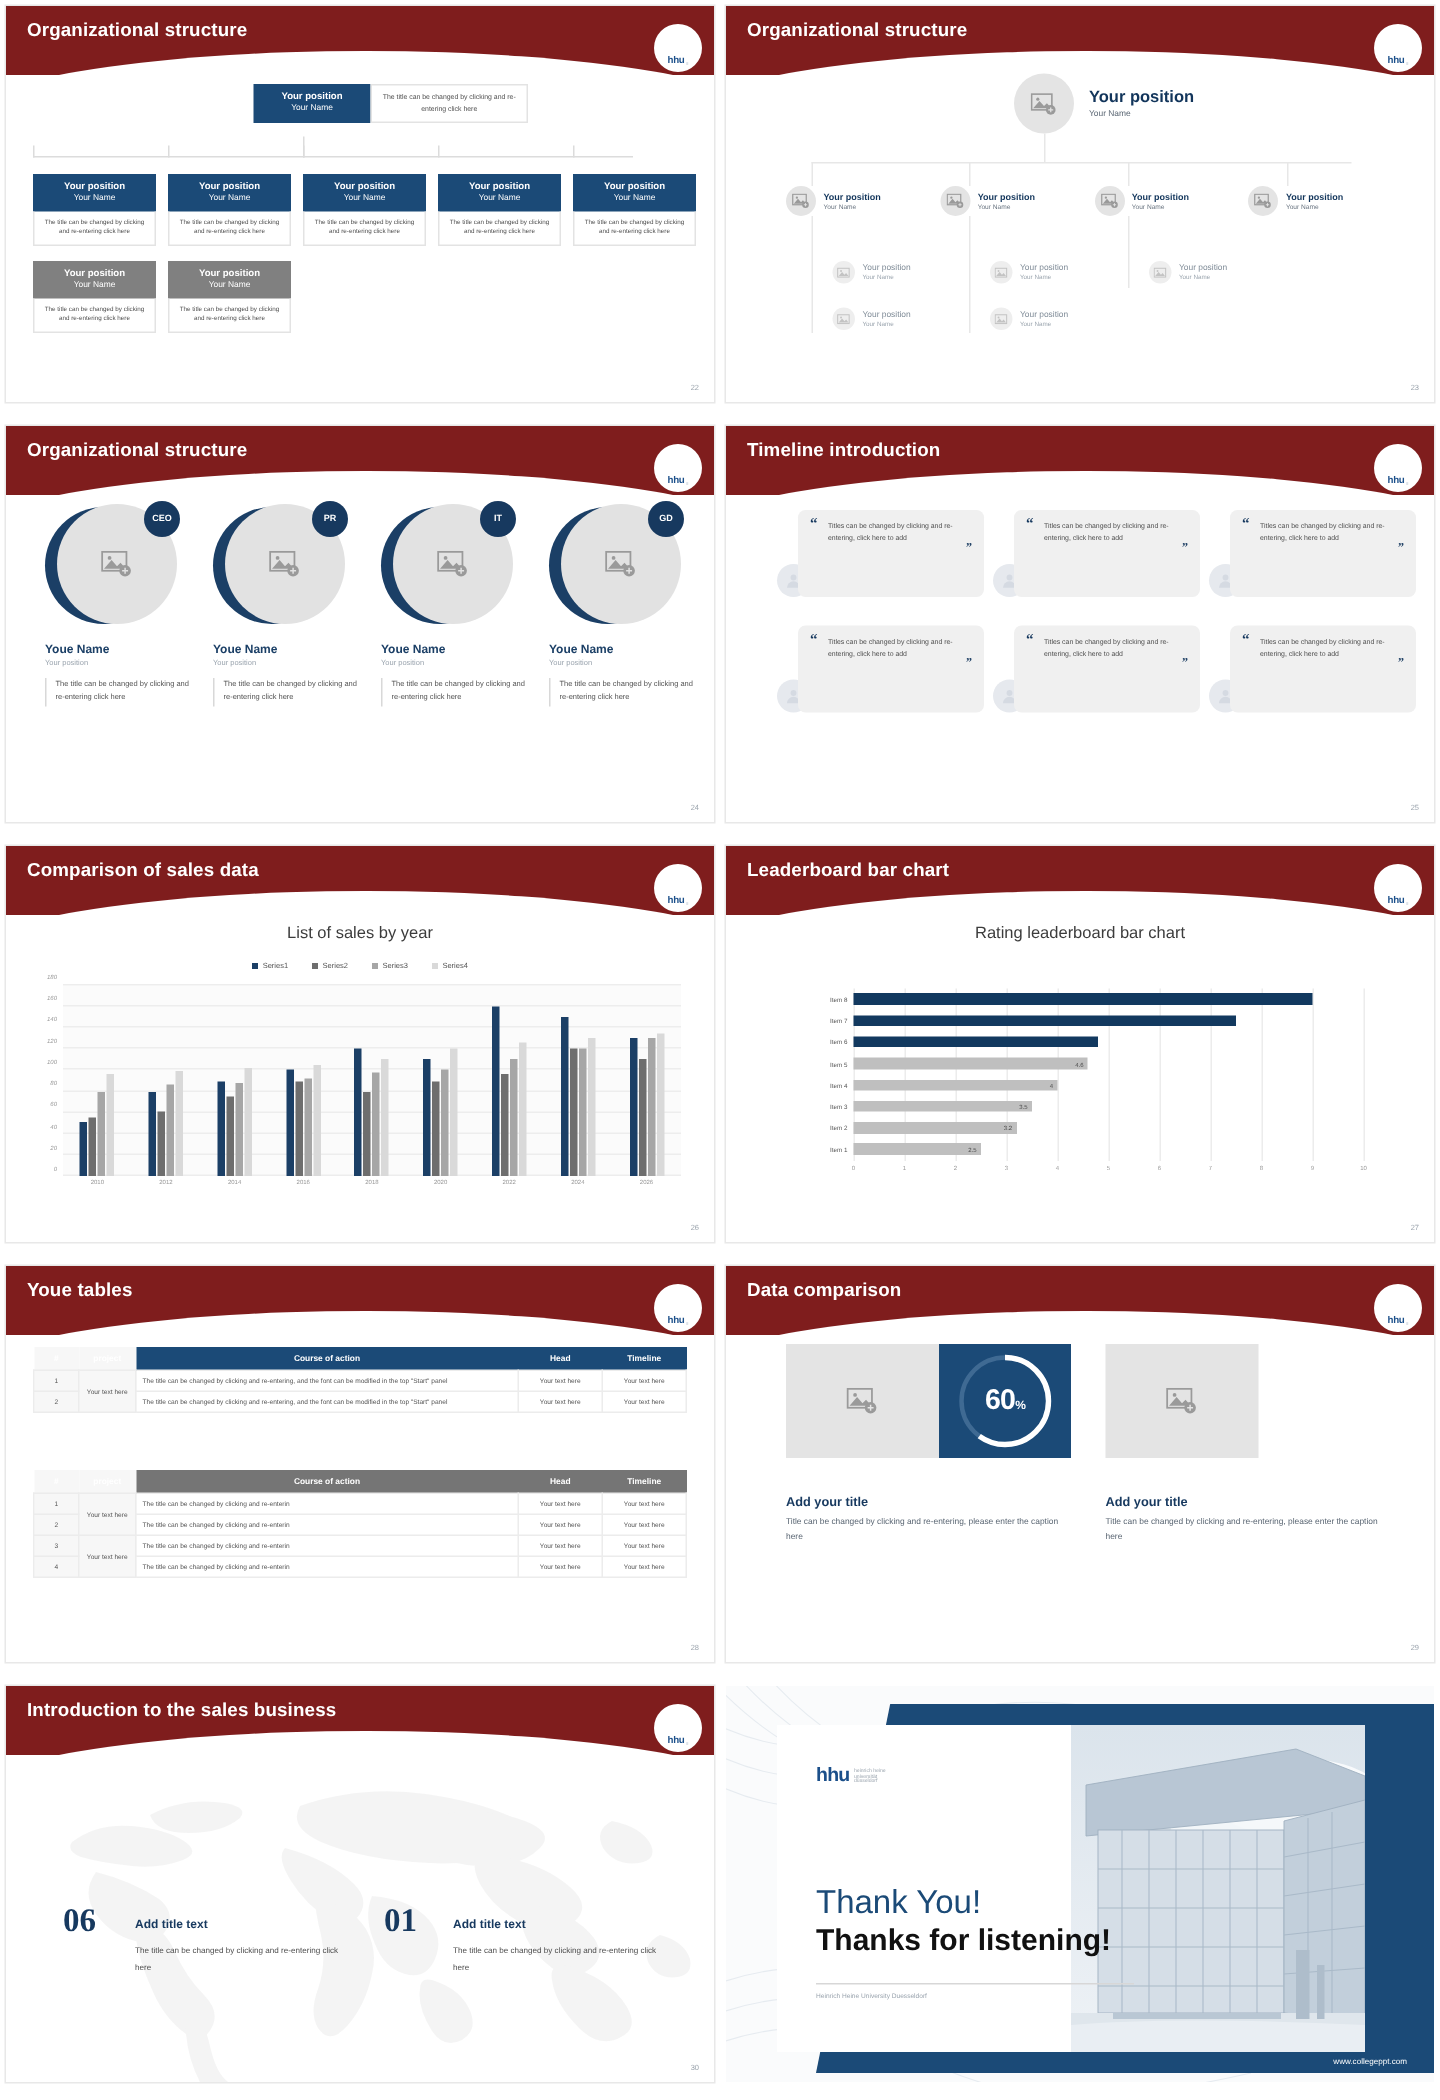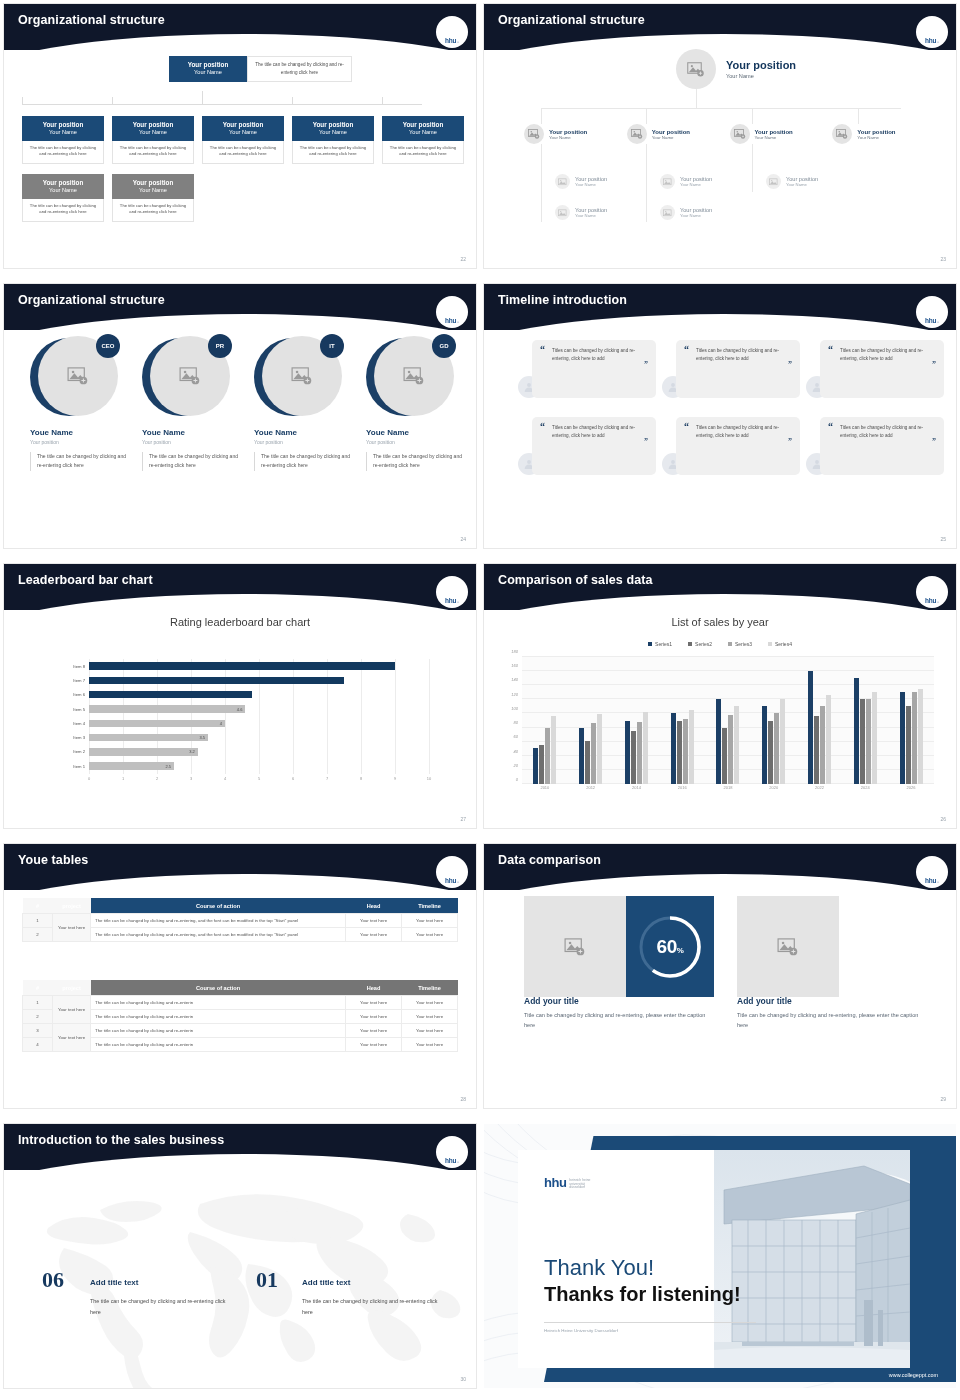--- a/index.html
+++ b/index.html
@@ -7,21 +7,21 @@
     width: 960px; height: 1400px;
     background: #ffffff;
     font-family: "Liberation Sans", sans-serif;
     overflow: hidden;
   }
   .deck { display: grid; grid-template-columns: 480px 480px; grid-template-rows: repeat(5, 280px); width: 960px; height: 1400px; }
   .slide { position: relative; width: 480px; height: 280px; overflow: hidden; background: #fff; }
   .slide-inner { position: absolute; left: 4px; top: 4px; width: 472px; height: 264px; background: #fff; overflow: hidden; box-shadow: 0 0 0 1px #e8e8e8; }
 
   
-  .band { position: absolute; left: 0; top: 0; width: 472px; height: 46px; background: #0f172a; overflow: hidden; }
+  .band { position: absolute; left: 0; top: 0; width: 472px; height: 46px; background: #7f1d1d; overflow: hidden; }
   .band::after {
     content: ""; position: absolute; left: -30px; bottom: -30px; width: 540px; height: 46px;
     background: #fff; border-radius: 50% 50% 0 0 / 100% 100% 0 0;
   }
   .band-title {
     position: absolute; left: 14px; top: 9px; color: #fff;
     font-size: 12.5px; font-weight: bold; letter-spacing: .1px; z-index: 3;
   }
   .logo-wrap {
     position: absolute; right: 8px; top: 12px; width: 32px; height: 32px;
@@ -119,21 +119,21 @@
   .tbl { position: absolute; left: 18px; width: 436px; border-collapse: collapse; table-layout: fixed; }
   .tbl th { color: #fff; font-size: 5.6px; font-weight: bold; padding: 4.5px 2px; text-align: center; }
   .tbl td { font-size: 4.4px; color: #555; padding: 3px 4px; border: 1px solid #ececec; line-height: 1.6; }
   .tbl .c-num { width: 30px; text-align: center; background: #f7f7f7; }
   .tbl .c-proj { width: 38px; text-align: center; background: #f7f7f7; }
   .tbl .c-head, .tbl .c-time { width: 56px; text-align: center; }
   .tbl-a thead th { background: #1b4a77; }
   .tbl-b thead th { background: #757575; }
 
   
-  .dc-card { position: absolute; top: 52px; width: 190px; height: 101px; display: flex; }
+  .dc-card { position: absolute; top: 52px; width: 190px; height: 76px; display: flex; }
   .dc-img { width: 102px; background: #e4e4e4; display: flex; align-items: center; justify-content: center; }
   .dc-ring { flex: 1; background: #1b4a77; position: relative; display: flex; align-items: center; justify-content: center; }
   .dc-num { position: relative; z-index: 2; color: #fff; font-size: 19px; font-weight: bold; letter-spacing: -.5px; }
   .dc-num sub { font-size: 8px; vertical-align: baseline; }
   .dc-h { position: absolute; font-size: 8.5px; font-weight: bold; color: #17395f; top: 152px; }
   .dc-p { position: absolute; font-size: 5.6px; color: #5a6673; line-height: 1.8; top: 166px; width: 190px; }
 
   
   .map-bg { position: absolute; left: 0; top: 46px; width: 472px; height: 218px; opacity: .55; }
   .g-num { position: absolute; font-size: 22px; font-weight: bold; color: #17395f; font-family: "Liberation Serif", serif; }
@@ -595,122 +595,20 @@
           <div class="s25-bubble">
             <span class="s25-q1">“</span>
             <span class="s25-q2">”</span>
             <div class="s25-txt">Titles can be changed by clicking and re-entering, click here to add</div>
           </div>
           <div class="s25-nm">Your Name</div>
         </div>
       </div>
 
       <div class="pageno">25</div>
-    </div>
-  </div>
-
-  <div class="slide">
-    <div class="slide-inner">
-      <div class="band">
-        <div class="band-title">Leaderboard bar chart</div>
-      </div>
-      <div class="logo-wrap">
-        <span class="logo-hhu">hhu</span>
-        <span class="logo-sub">≡</span>
-      </div>
-
-      <div class="ch-title">Rating leaderboard bar chart</div>
-      <div class="lb-vgrid" id="lb-grid">
-          <i style="left: 0%;"></i>
-          <i style="left: 10%;"></i>
-          <i style="left: 20%;"></i>
-          <i style="left: 30%;"></i>
-          <i style="left: 40%;"></i>
-          <i style="left: 50%;"></i>
-          <i style="left: 60%;"></i>
-          <i style="left: 70%;"></i>
-          <i style="left: 80%;"></i>
-          <i style="left: 90%;"></i>
-          <i style="left: 100%;"></i>
-        </div>
-      <div class="lb-plot" id="lb-rows">
-          <div class="lb-row">
-            <div class="lb-cat">Item 8</div>
-            <div class="lb-track">
-              <div class="lb-bar" style="width: 90%; background: rgb(18, 57, 95);"></div>
-            </div>
-          </div>
-          <div class="lb-row">
-            <div class="lb-cat">Item 7</div>
-            <div class="lb-track">
-              <div class="lb-bar" style="width: 75%; background: rgb(18, 57, 95);"></div>
-            </div>
-          </div>
-          <div class="lb-row">
-            <div class="lb-cat">Item 6</div>
-            <div class="lb-track">
-              <div class="lb-bar" style="width: 48%; background: rgb(18, 57, 95);"></div>
-            </div>
-          </div>
-          <div class="lb-row">
-            <div class="lb-cat">Item 5</div>
-            <div class="lb-track">
-              <div class="lb-bar" style="width: 46%; background: rgb(191, 191, 191);">
-                <span class="lb-val">4.6</span>
-              </div>
-            </div>
-          </div>
-          <div class="lb-row">
-            <div class="lb-cat">Item 4</div>
-            <div class="lb-track">
-              <div class="lb-bar" style="width: 40%; background: rgb(191, 191, 191);">
-                <span class="lb-val">4</span>
-              </div>
-            </div>
-          </div>
-          <div class="lb-row">
-            <div class="lb-cat">Item 3</div>
-            <div class="lb-track">
-              <div class="lb-bar" style="width: 35%; background: rgb(191, 191, 191);">
-                <span class="lb-val">3.5</span>
-              </div>
-            </div>
-          </div>
-          <div class="lb-row">
-            <div class="lb-cat">Item 2</div>
-            <div class="lb-track">
-              <div class="lb-bar" style="width: 32%; background: rgb(191, 191, 191);">
-                <span class="lb-val">3.2</span>
-              </div>
-            </div>
-          </div>
-          <div class="lb-row">
-            <div class="lb-cat">Item 1</div>
-            <div class="lb-track">
-              <div class="lb-bar" style="width: 25%; background: rgb(191, 191, 191);">
-                <span class="lb-val">2.5</span>
-              </div>
-            </div>
-          </div>
-        </div>
-      <div class="lb-xaxis" id="lb-xaxis">
-          <span style="left: 0%;">0</span>
-          <span style="left: 10%;">1</span>
-          <span style="left: 20%;">2</span>
-          <span style="left: 30%;">3</span>
-          <span style="left: 40%;">4</span>
-          <span style="left: 50%;">5</span>
-          <span style="left: 60%;">6</span>
-          <span style="left: 70%;">7</span>
-          <span style="left: 80%;">8</span>
-          <span style="left: 90%;">9</span>
-          <span style="left: 100%;">10</span>
-        </div>
-
-      <div class="pageno">27</div>
     </div>
   </div>
 
   <div class="slide">
     <div class="slide-inner">
       <div class="band">
         <div class="band-title">Comparison of sales data</div>
       </div>
       <div class="logo-wrap">
         <span class="logo-hhu">hhu</span>
@@ -820,20 +718,122 @@
           <span>2014</span>
           <span>2016</span>
           <span>2018</span>
           <span>2020</span>
           <span>2022</span>
           <span>2024</span>
           <span>2026</span>
         </div>
 
       <div class="pageno">26</div>
+    </div>
+  </div>
+
+  <div class="slide">
+    <div class="slide-inner">
+      <div class="band">
+        <div class="band-title">Leaderboard bar chart</div>
+      </div>
+      <div class="logo-wrap">
+        <span class="logo-hhu">hhu</span>
+        <span class="logo-sub">≡</span>
+      </div>
+
+      <div class="ch-title">Rating leaderboard bar chart</div>
+      <div class="lb-vgrid" id="lb-grid">
+          <i style="left: 0%;"></i>
+          <i style="left: 10%;"></i>
+          <i style="left: 20%;"></i>
+          <i style="left: 30%;"></i>
+          <i style="left: 40%;"></i>
+          <i style="left: 50%;"></i>
+          <i style="left: 60%;"></i>
+          <i style="left: 70%;"></i>
+          <i style="left: 80%;"></i>
+          <i style="left: 90%;"></i>
+          <i style="left: 100%;"></i>
+        </div>
+      <div class="lb-plot" id="lb-rows">
+          <div class="lb-row">
+            <div class="lb-cat">Item 8</div>
+            <div class="lb-track">
+              <div class="lb-bar" style="width: 90%; background: rgb(18, 57, 95);"></div>
+            </div>
+          </div>
+          <div class="lb-row">
+            <div class="lb-cat">Item 7</div>
+            <div class="lb-track">
+              <div class="lb-bar" style="width: 75%; background: rgb(18, 57, 95);"></div>
+            </div>
+          </div>
+          <div class="lb-row">
+            <div class="lb-cat">Item 6</div>
+            <div class="lb-track">
+              <div class="lb-bar" style="width: 48%; background: rgb(18, 57, 95);"></div>
+            </div>
+          </div>
+          <div class="lb-row">
+            <div class="lb-cat">Item 5</div>
+            <div class="lb-track">
+              <div class="lb-bar" style="width: 46%; background: rgb(191, 191, 191);">
+                <span class="lb-val">4.6</span>
+              </div>
+            </div>
+          </div>
+          <div class="lb-row">
+            <div class="lb-cat">Item 4</div>
+            <div class="lb-track">
+              <div class="lb-bar" style="width: 40%; background: rgb(191, 191, 191);">
+                <span class="lb-val">4</span>
+              </div>
+            </div>
+          </div>
+          <div class="lb-row">
+            <div class="lb-cat">Item 3</div>
+            <div class="lb-track">
+              <div class="lb-bar" style="width: 35%; background: rgb(191, 191, 191);">
+                <span class="lb-val">3.5</span>
+              </div>
+            </div>
+          </div>
+          <div class="lb-row">
+            <div class="lb-cat">Item 2</div>
+            <div class="lb-track">
+              <div class="lb-bar" style="width: 32%; background: rgb(191, 191, 191);">
+                <span class="lb-val">3.2</span>
+              </div>
+            </div>
+          </div>
+          <div class="lb-row">
+            <div class="lb-cat">Item 1</div>
+            <div class="lb-track">
+              <div class="lb-bar" style="width: 25%; background: rgb(191, 191, 191);">
+                <span class="lb-val">2.5</span>
+              </div>
+            </div>
+          </div>
+        </div>
+      <div class="lb-xaxis" id="lb-xaxis">
+          <span style="left: 0%;">0</span>
+          <span style="left: 10%;">1</span>
+          <span style="left: 20%;">2</span>
+          <span style="left: 30%;">3</span>
+          <span style="left: 40%;">4</span>
+          <span style="left: 50%;">5</span>
+          <span style="left: 60%;">6</span>
+          <span style="left: 70%;">7</span>
+          <span style="left: 80%;">8</span>
+          <span style="left: 90%;">9</span>
+          <span style="left: 100%;">10</span>
+        </div>
+
+      <div class="pageno">27</div>
     </div>
   </div>
 
   <div class="slide">
     <div class="slide-inner">
       <div class="band">
         <div class="band-title">Youe tables</div>
       </div>
       <div class="logo-wrap">
         <span class="logo-hhu">hhu</span>

